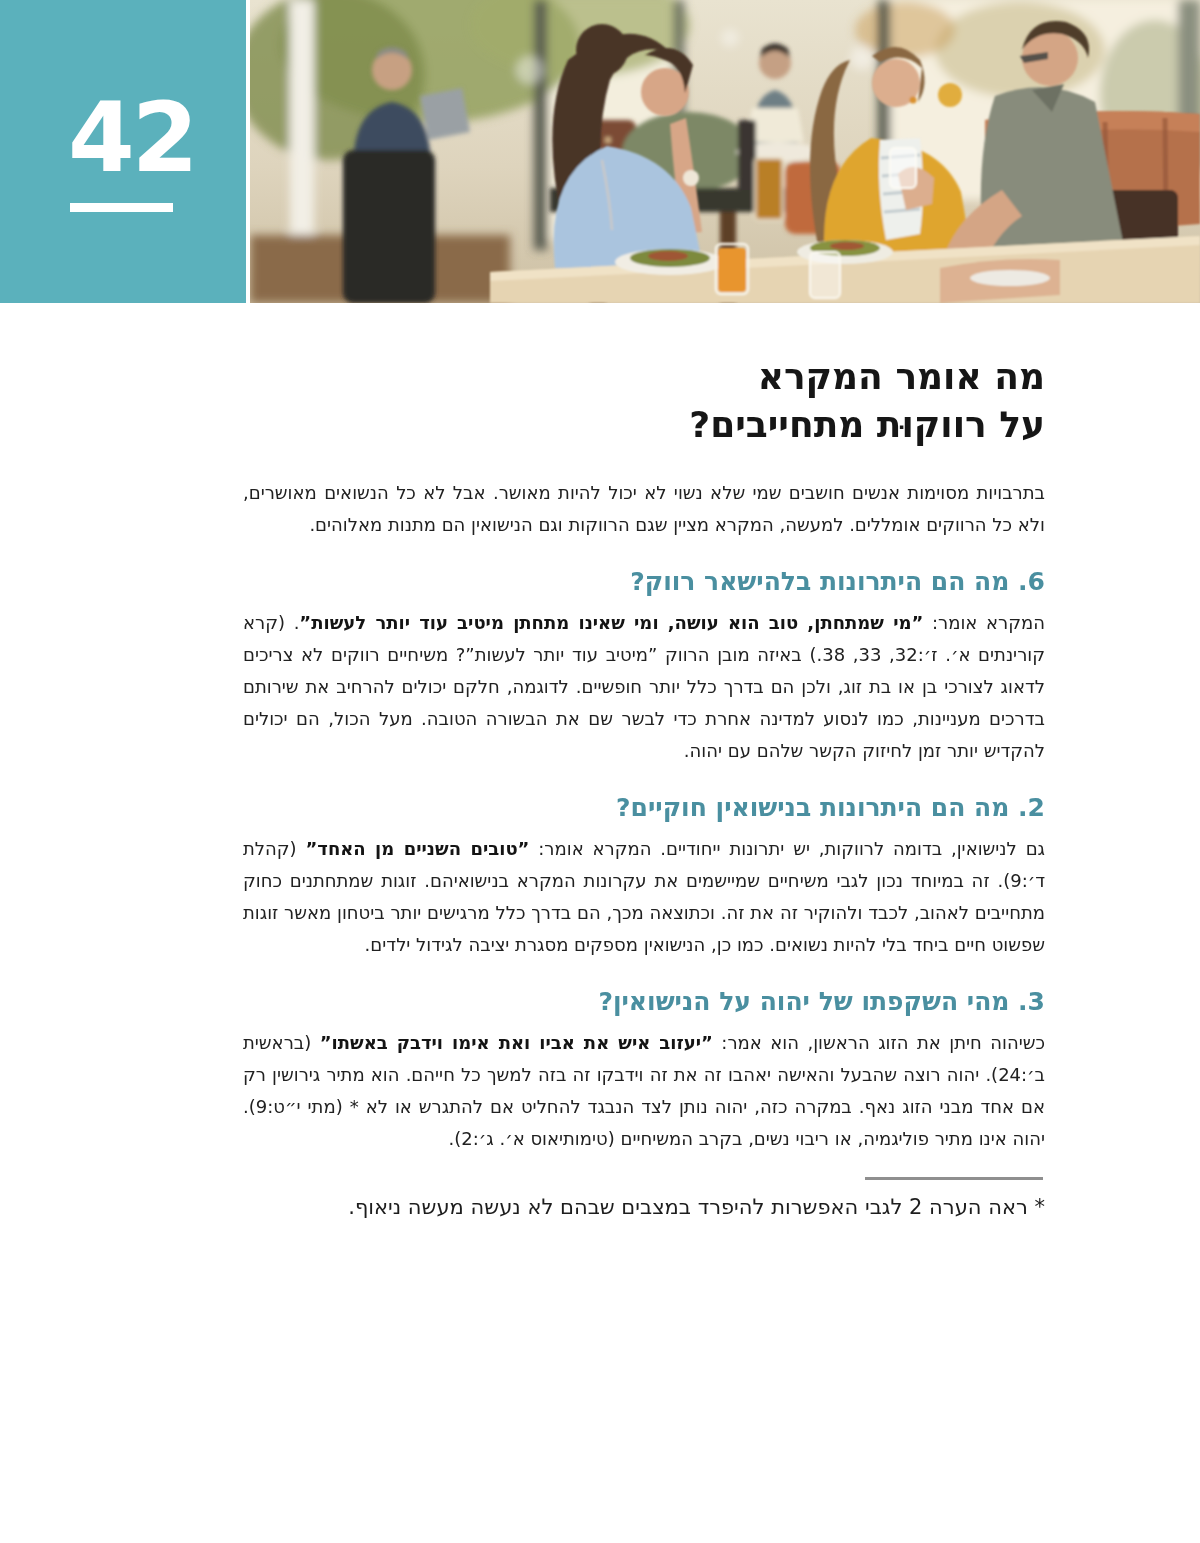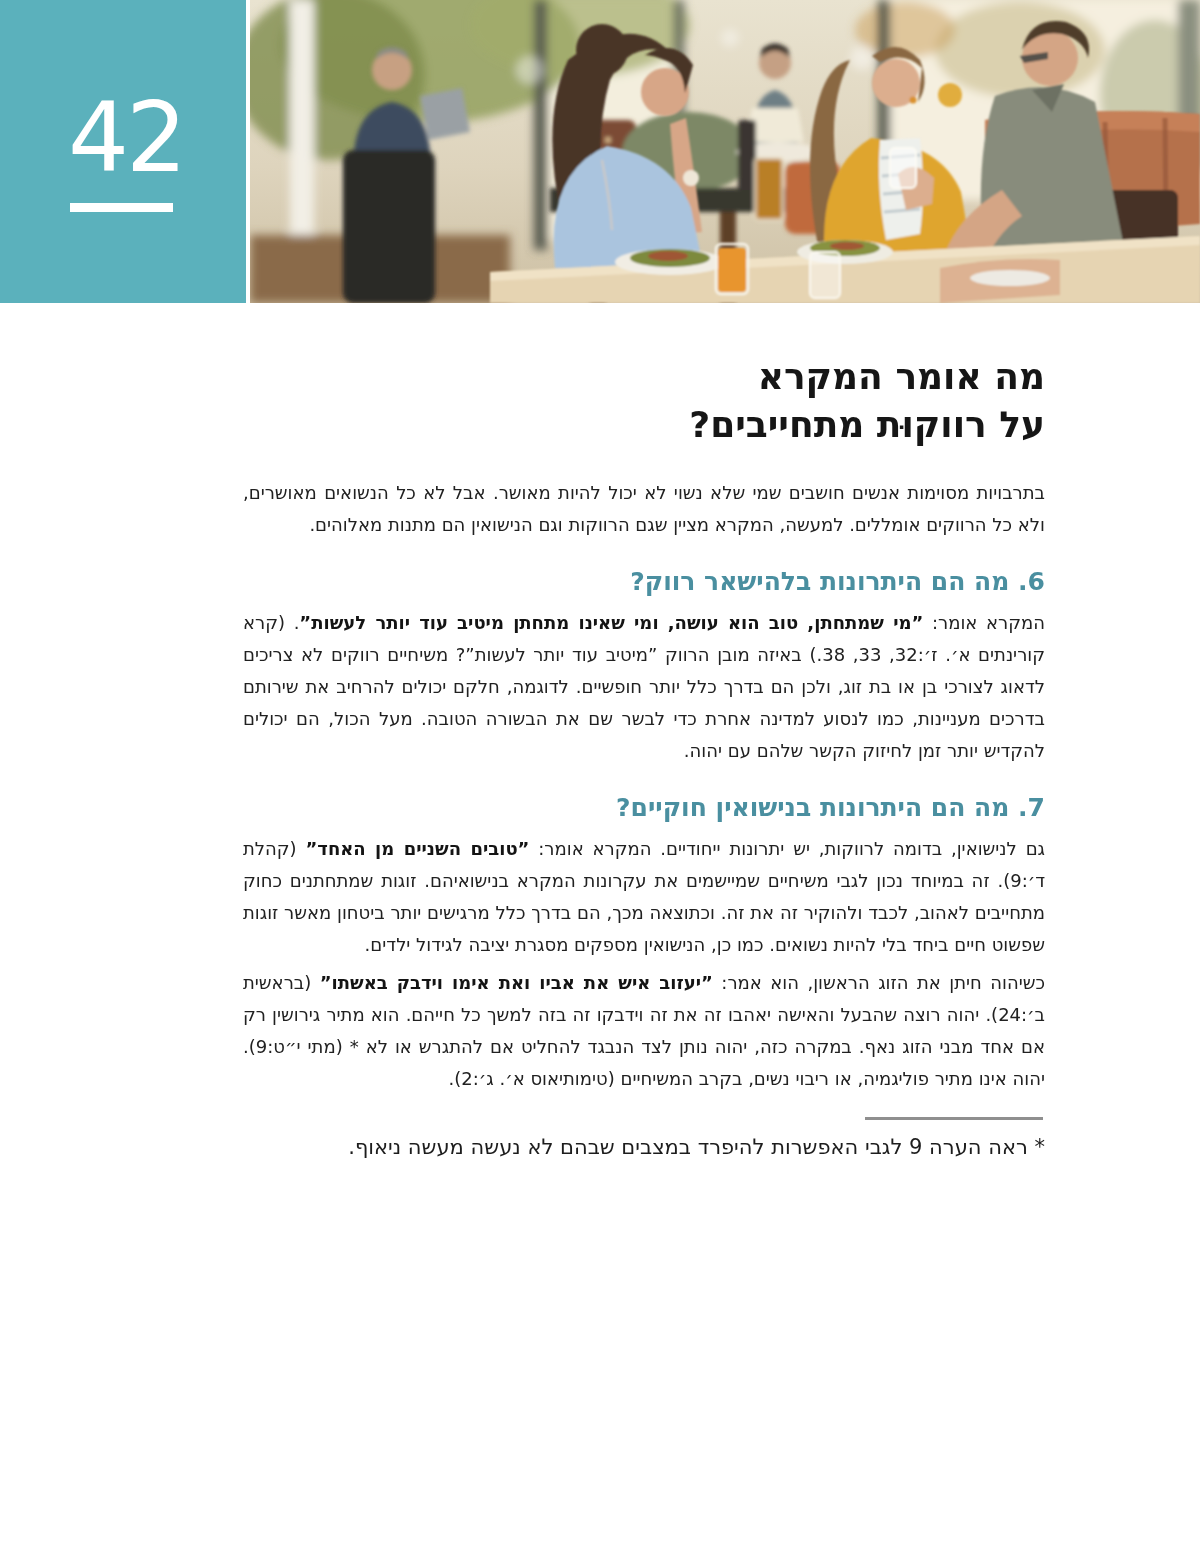--- a/index.html
+++ b/index.html
@@ -8,21 +8,21 @@
     font-family:"DejaVu Sans","Liberation Sans",sans-serif;
     -webkit-font-smoothing:antialiased;
   }
   .page { position:relative; width:1200px; height:1543px; overflow:hidden; background:#fff; }
 
   
   .top { display:flex; height:303px; }
   .pagenum-box { position:relative; flex:none; width:246px; height:303px; background:#5bb1bc; }
   .pagenum {
     position:absolute; left:68px; top:90px; width:108px;
-    color:#fff; font-size:96px; font-weight:normal; line-height:1;
+    color:#fff; font-size:96px; font-weight:bold; line-height:1;
     text-align:center; letter-spacing:-3px;
   }
   .pagenum-rule { position:absolute; left:70px; top:203px; width:103px; height:9px; background:#fff; }
   .photo { flex:1; margin-left:4px; height:303px; overflow:hidden; }
   .photo svg { display:block; width:100%; height:100%; }
 
   
   .content { direction:rtl; margin:0 155px 0 243px; color:#1f1f1f; }
   h1.title {
     margin:50px 0 28px; text-align:right;
@@ -196,25 +196,26 @@
     </h1>
 
     <p class="body intro">בתרבויות מסוימות אנשים חושבים שמי שלא נשוי לא יכול להיות מאושר. אבל לא כל הנשואים מאושרים, ולא כל הרווקים אומללים. למעשה, המקרא מציין שגם הרווקות וגם הנישואין הם מתנות מאלוהים.</p>
 
     <section>
       <h2 class="q">6. מה הם היתרונות בלהישאר רווק?</h2>
       <p class="body"><span>המקרא אומר: </span><b class="quote">”מי שמתחתן, טוב הוא עושה, ומי שאינו מתחתן מיטיב עוד יותר לעשות”</b><span>. (קרא קורינתים א׳. ז׳:32, 33, 38.) באיזה מובן הרווק ”מיטיב עוד יותר לעשות”? משיחיים רווקים לא צריכים לדאוג לצורכי בן או בת זוג, ולכן הם בדרך כלל יותר חופשיים. לדוגמה, חלקם יכולים להרחיב את שירותם בדרכים מעניינות, כמו לנסוע למדינה אחרת כדי לבשר שם את הבשורה הטובה. מעל הכול, הם יכולים להקדיש יותר זמן לחיזוק הקשר שלהם עם יהוה.</span></p>
     </section>
 
     <section>
-      <h2 class="q">7. מה הם היתרונות בנישואין חוקיים?</h2>
+      <h2 class="q">2. מה הם היתרונות בנישואין חוקיים?</h2>
       <p class="body"><span>גם לנישואין, בדומה לרווקות, יש יתרונות ייחודיים. המקרא אומר: </span><b class="quote">”טובים השניים מן האחד”</b><span> (קהלת ד׳:9). זה במיוחד נכון לגבי משיחיים שמיישמים את עקרונות המקרא בנישואיהם. זוגות שמתחתנים כחוק מתחייבים לאהוב, לכבד ולהוקיר זה את זה. וכתוצאה מכך, הם בדרך כלל מרגישים יותר ביטחון מאשר זוגות שפשוט חיים ביחד בלי להיות נשואים. כמו כן, הנישואין מספקים מסגרת יציבה לגידול ילדים.</span></p>
     </section>
 
     <section>
+      <h2 class="q">3. מהי השקפתו של יהוה על הנישואין?</h2>
       <p class="body"><span>כשיהוה חיתן את הזוג הראשון, הוא אמר: </span><b class="quote">”יעזוב איש את אביו ואת אימו וידבק באשתו”</b><span> (בראשית ב׳:24). יהוה רוצה שהבעל והאישה יאהבו זה את זה וידבקו זה בזה למשך כל חייהם. הוא מתיר גירושין רק אם אחד מבני הזוג נאף. במקרה כזה, יהוה נותן לצד הנבגד להחליט אם להתגרש או לא * (מתי י״ט:9). יהוה אינו מתיר פוליגמיה, או ריבוי נשים, בקרב המשיחיים (טימותיאוס א׳. ג׳:2).</span></p>
     </section>
 
     <div class="footnote-rule"></div>
-    <p class="footnote">* ראה הערה 9 לגבי האפשרות להיפרד במצבים שבהם לא נעשה מעשה ניאוף.</p>
+    <p class="footnote">* ראה הערה 2 לגבי האפשרות להיפרד במצבים שבהם לא נעשה מעשה ניאוף.</p>
   </main>
 
 </div>
 
 </body></html>

